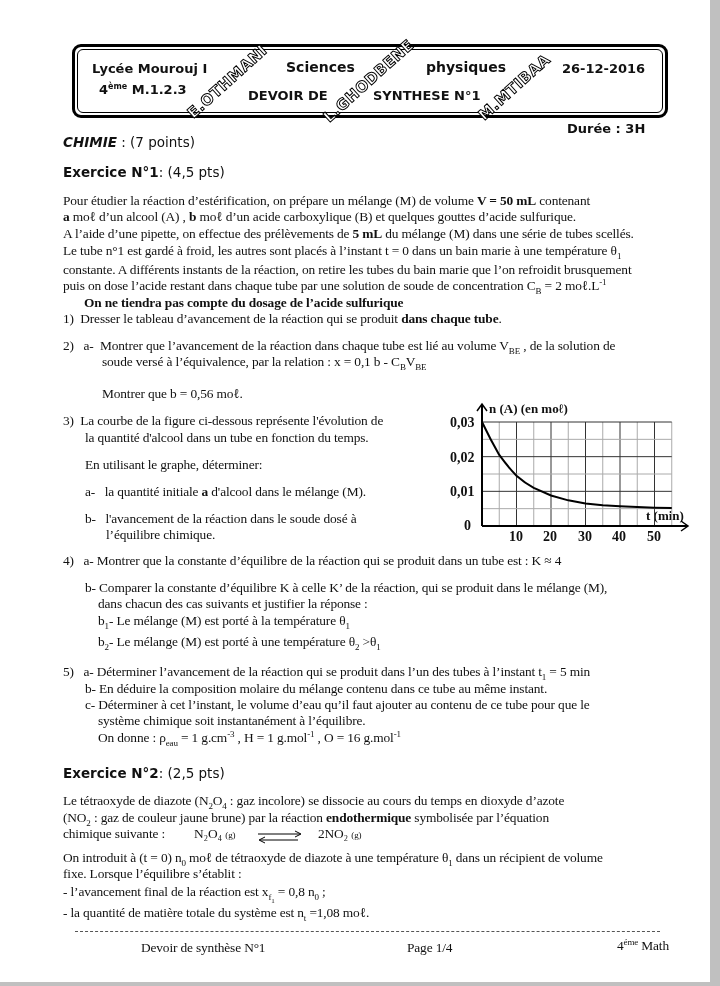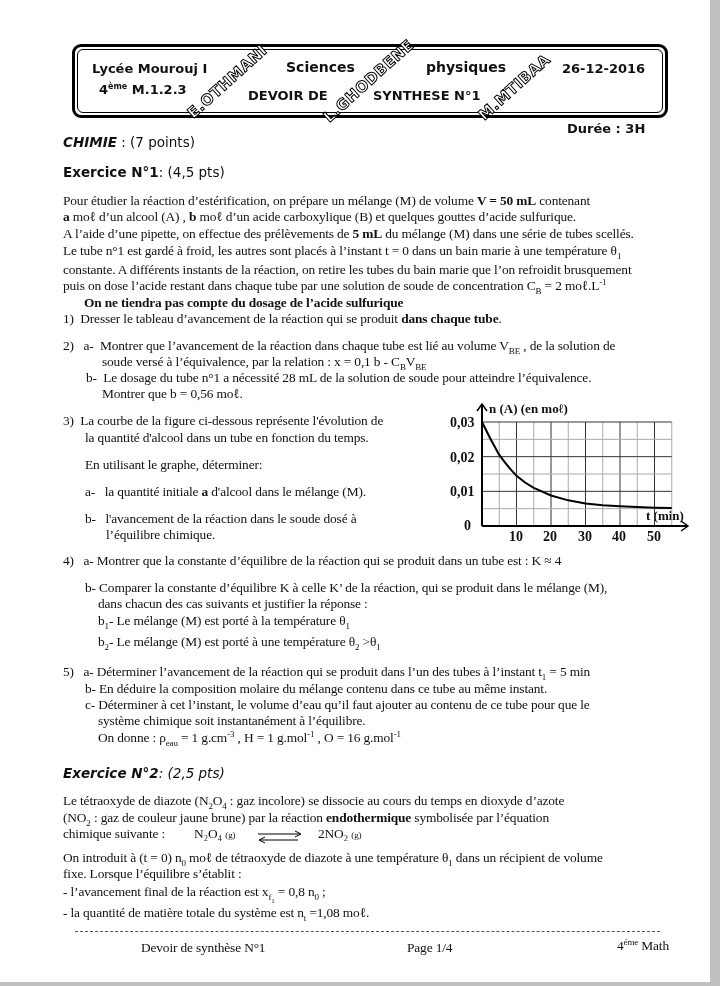--- a/index.html
+++ b/index.html
@@ -49,21 +49,20 @@
   <div class="abs serif" style="left:63px;top:226px;"><span>A l’aide d’une pipette, on effectue des prélèvements de </span><b>5 mL</b><span> du mélange (M) dans une série de tubes scellés.</span></div>
   <div class="abs serif" style="left:63px;top:243px;"><span>Le tube n°1 est gardé à froid, les autres sont placés à l’instant t = 0 dans un bain marie à une température θ</span><sub>1</sub></div>
   <div class="abs serif" style="left:63px;top:262px;"><span>constante. A différents instants de la réaction, on retire les tubes du bain marie que l’on refroidit brusquement</span></div>
   <div class="abs serif" style="left:63px;top:278px;"><span>puis on dose l’acide restant dans chaque tube par une solution de soude de concentration C</span><sub>B</sub><span> = 2 moℓ.L</span><sup>-1</sup></div>
   <div class="abs serif bold" style="left:84px;top:295px;">On ne tiendra pas compte du dosage de l’acide sulfurique</div>
 
   <div class="abs serif" style="left:63px;top:311px;"><span>1)</span>&nbsp; <span>Dresser le tableau d’avancement de la réaction qui se produit </span><b>dans chaque tube</b><span>.</span></div>
 
   <div class="abs serif" style="left:63px;top:338px;"><span>2)</span>&nbsp;&nbsp; <span>a-</span>&nbsp; <span>Montrer que l’avancement de la réaction dans chaque tube est lié au volume V</span><sub>BE</sub><span> , de la solution de</span></div>
   <div class="abs serif" style="left:102px;top:354px;"><span>soude versé à l’équivalence, par la relation :  x =  0,1 b - C</span><sub>B</sub><span>V</span><sub>BE</sub></div>
-  <div class="abs serif" style="left:86px;top:370px;"><span>b-</span>&nbsp; <span>Le dosage du tube n°1 a nécessité  28 mL de la solution de soude pour atteindre l’équivalence.</span></div>
   <div class="abs serif" style="left:102px;top:386px;">Montrer que  b = 0,56 moℓ.</div>
 
   <div class="abs serif" style="left:63px;top:413px;"><span>3)</span>&nbsp; <span>La courbe de la figure ci-dessous représente l'évolution de</span></div>
   <div class="abs serif" style="left:85px;top:430px;">la quantité d'alcool dans un tube en fonction du temps.</div>
   <div class="abs serif" style="left:85px;top:457px;">En utilisant le graphe, déterminer:</div>
   <div class="abs serif" style="left:85px;top:484px;"><span>a-</span>&nbsp;&nbsp; <span>la quantité initiale  </span><b>a</b><span>  d'alcool dans le mélange (M).</span></div>
   <div class="abs serif" style="left:85px;top:511px;"><span>b-</span>&nbsp;&nbsp; <span>l'avancement de la réaction dans le soude dosé à</span></div>
   <div class="abs serif" style="left:106px;top:527px;">l’équilibre chimique.</div>
 
   <div class="graph-label" style="left:489px;top:401px;font-size:13px;">n (A) (en moℓ)</div>
@@ -111,21 +110,21 @@
   <div class="abs serif" style="left:98px;top:596px;">dans chacun des cas suivants et justifier la réponse :</div>
   <div class="abs serif" style="left:98px;top:613px;"><span>b</span><sub>1</sub><span>-  Le mélange (M) est porté à la température θ</span><sub>1</sub></div>
   <div class="abs serif" style="left:98px;top:634px;"><span>b</span><sub>2</sub><span>-  Le mélange (M) est porté à une température θ</span><sub>2</sub><span> &gt;θ</span><sub>1</sub></div>
 
   <div class="abs serif" style="left:63px;top:664px;"><span>5)</span>&nbsp;&nbsp; <span>a- Déterminer l’avancement de la réaction qui se produit dans l’un des tubes à l’instant t</span><sub>1</sub><span> = 5 min</span></div>
   <div class="abs serif" style="left:85px;top:681px;">b- En déduire la composition molaire du mélange contenu dans ce tube au même instant.</div>
   <div class="abs serif" style="left:85px;top:697px;">c- Déterminer à cet l’instant, le volume d’eau qu’il faut ajouter au contenu de ce tube pour que le</div>
   <div class="abs serif" style="left:98px;top:713px;">système chimique soit instantanément à l’équilibre.</div>
   <div class="abs serif" style="left:98px;top:730px;"><span>On donne :   ρ</span><sub>eau</sub><span> = 1 g.cm</span><sup>-3</sup><span> ,    H = 1 g.mol</span><sup>-1</sup><span>  ,    O = 16 g.mol</span><sup>-1</sup></div>
 
-  <div class="abs sec" style="left:63px;top:765px;font-style:italic;"><b>Exercice N°2</b><span>: (2,5 pts)</span></div>
+  <div class="abs sec" style="left:63px;top:765px;"><b>Exercice N°2</b><span>: (2,5 pts)</span></div>
   <div class="abs serif" style="left:63px;top:793px;"><span>Le tétraoxyde de diazote  (N</span><sub>2</sub>O<sub>4</sub><span> : gaz incolore)  se dissocie au cours du temps en dioxyde d’azote</span></div>
   <div class="abs serif" style="left:63px;top:810px;"><span>(NO</span><sub>2</sub><span> : gaz de couleur jaune brune)  par la réaction </span><b>endothermique</b><span> symbolisée par l’équation</span></div>
   <div class="abs serif" style="left:63px;top:826px;">chimique suivante :</div>
   <div class="abs serif" style="left:194px;top:826px;"><span>N₂O₄</span> <span style="font-size:9px;">(g)</span></div>
   <svg class="abs" style="left:256px;top:830px;" width="48" height="14">
     <line x1="2" y1="4" x2="44" y2="4" stroke="#000" stroke-width="1"></line>
     <polyline points="39,1 45,4 39,7" fill="none" stroke="#000" stroke-width="1"></polyline>
     <line x1="4" y1="10" x2="42" y2="10" stroke="#000" stroke-width="1"></line>
     <polyline points="9,7 3,10 9,13" fill="none" stroke="#000" stroke-width="1"></polyline>
   </svg>

